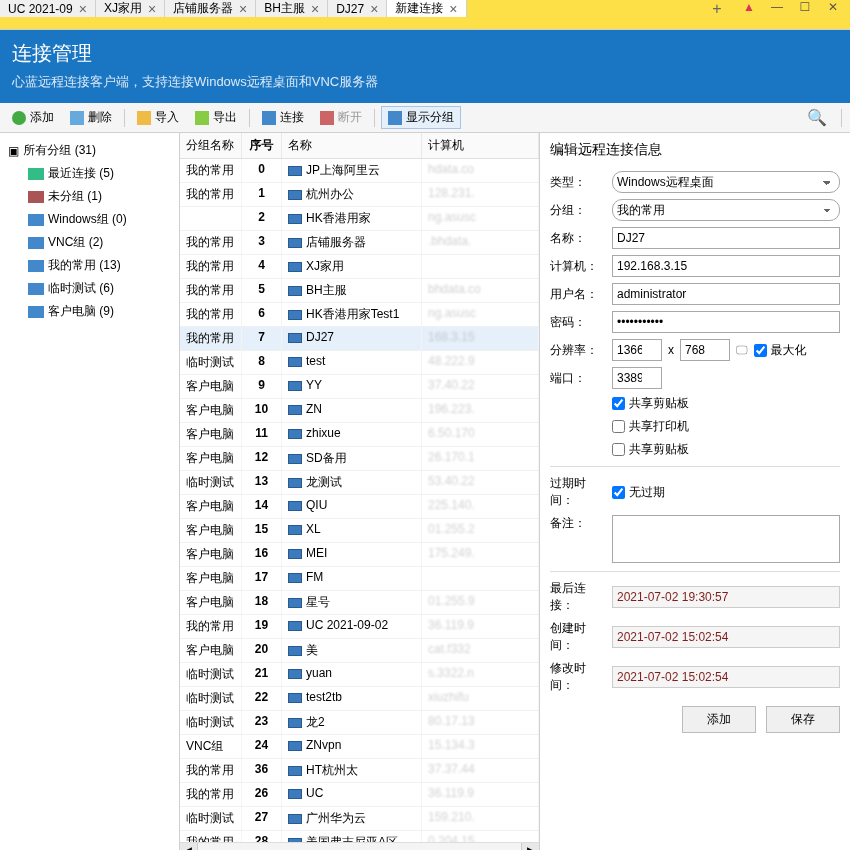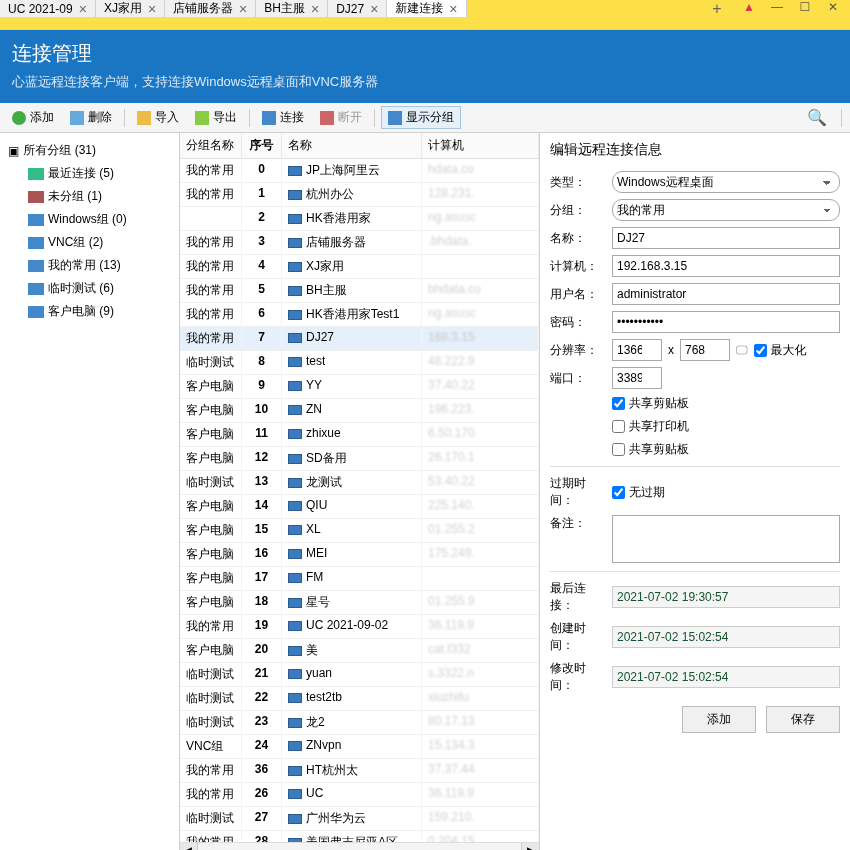--- a/index.html
+++ b/index.html
@@ -37,21 +37,21 @@
 .row-ico { width: 14px; height: 10px; display: inline-block; background: #3a7abd; margin-right: 4px; vertical-align: middle; border: 1px solid #2a5a8d; }
 .form { width: 310px; padding: 8px 10px; overflow: auto; }
 .form h2 { font-size: 14px; font-weight: normal; margin-bottom: 12px; }
 .frow { display: flex; align-items: center; margin-bottom: 6px; gap: 6px; }
 .flabel { width: 56px; text-align: left; }
 .finput, .fselect { flex: 1; border: 1px solid #a8a8a8; padding: 3px 4px; font-size: 12px; background:#fff; }
 .fselect { appearance: none; background-image: linear-gradient(45deg, transparent 50%, #666 50%), linear-gradient(135deg, #666 50%, transparent 50%); background-position: calc(100% - 12px) 9px, calc(100% - 8px) 9px; background-size: 4px 4px, 4px 4px; background-repeat: no-repeat; padding-right: 36px; border-radius: 10px; }
 .fnum { width: 50px; border: 1px solid #a8a8a8; padding: 3px 4px; }
 .fcheck { display: flex; gap: 4px; }
 .fta { flex:1; border:1px solid #a8a8a8; height:48px; padding:3px; resize:none; }
-.fro { flex:1; border:1px solid #ccc; background:#f5f5f5; padding:3px 4px; color:#14532d; }
+.fro { flex:1; border:1px solid #ccc; background:#f5f5f5; padding:3px 4px; color:#7f1d1d; }
 .fbtns { display: flex; justify-content: flex-end; gap: 10px; margin-top: 12px; }
 .fbtn { padding: 4px 24px; border: 1px solid #bbb; background: #f0f0f0; cursor: pointer; }
 .hr { border-top:1px solid #ddd; margin: 8px 0; }
 .ico-add{background:#4a4;border-radius:50%;} .ico-del{background:#6ad;} .ico-imp{background:#eb4;} .ico-exp{background:#8c4;} .ico-conn{background:#48c;} .ico-brk{background:#c66;} .ico-grp{background:#48c;}
 .c-pc span{filter:blur(1px);opacity:.45;}
 .scrollhint{height:14px;background:#f4f4f4;border-top:1px solid #ddd;display:flex;}
 .scrollhint div{height:100%;}
 </style>
 </head>
 <body>

